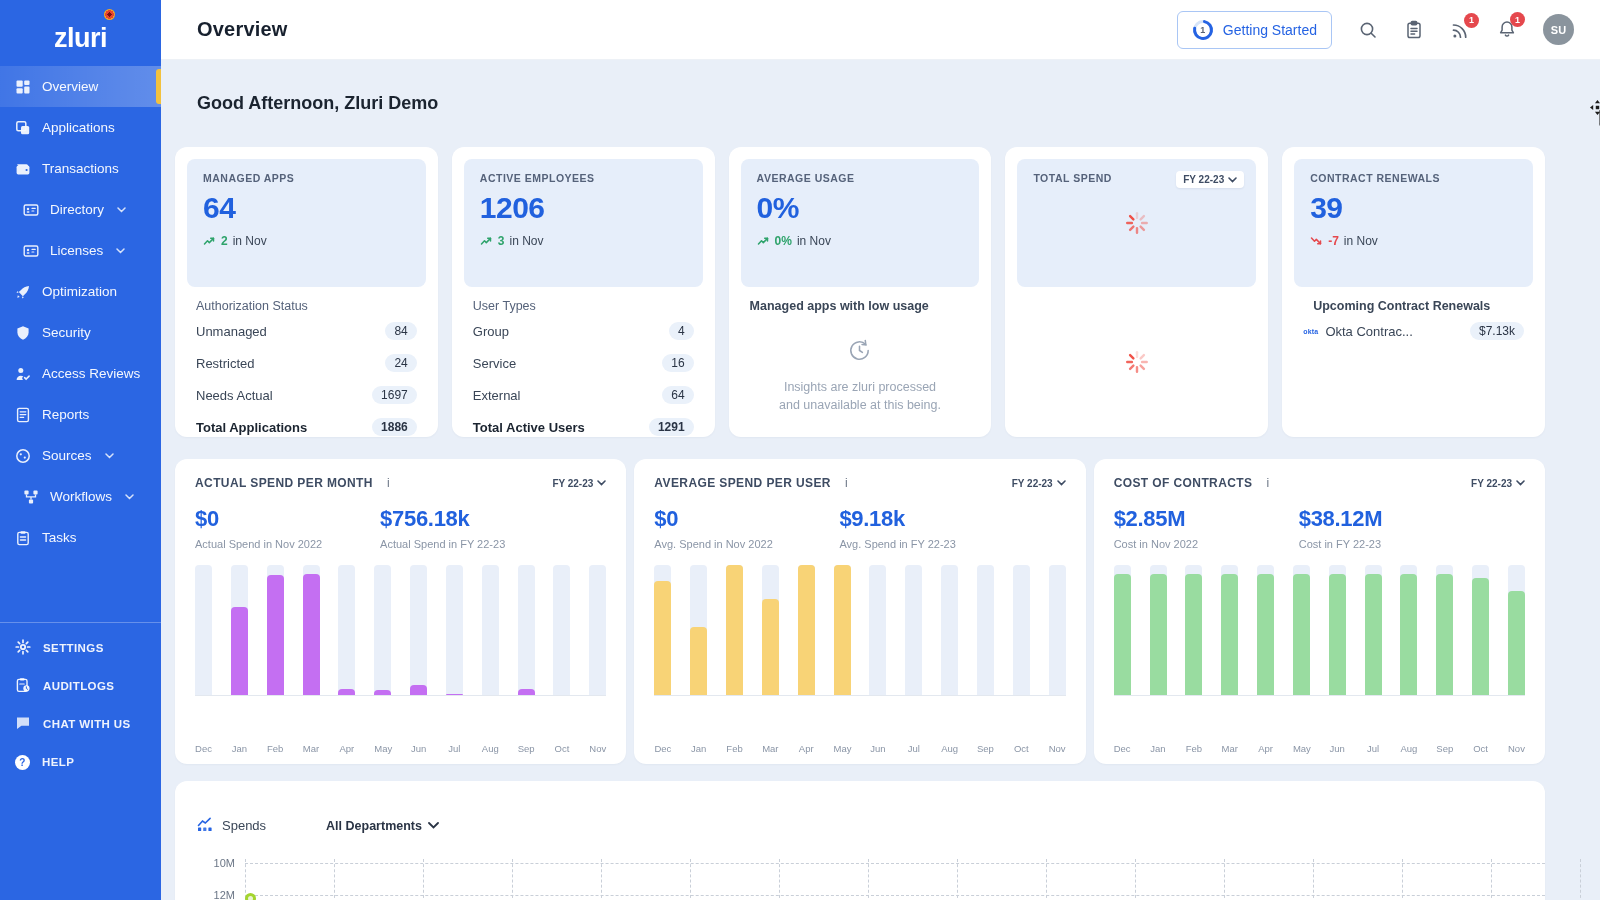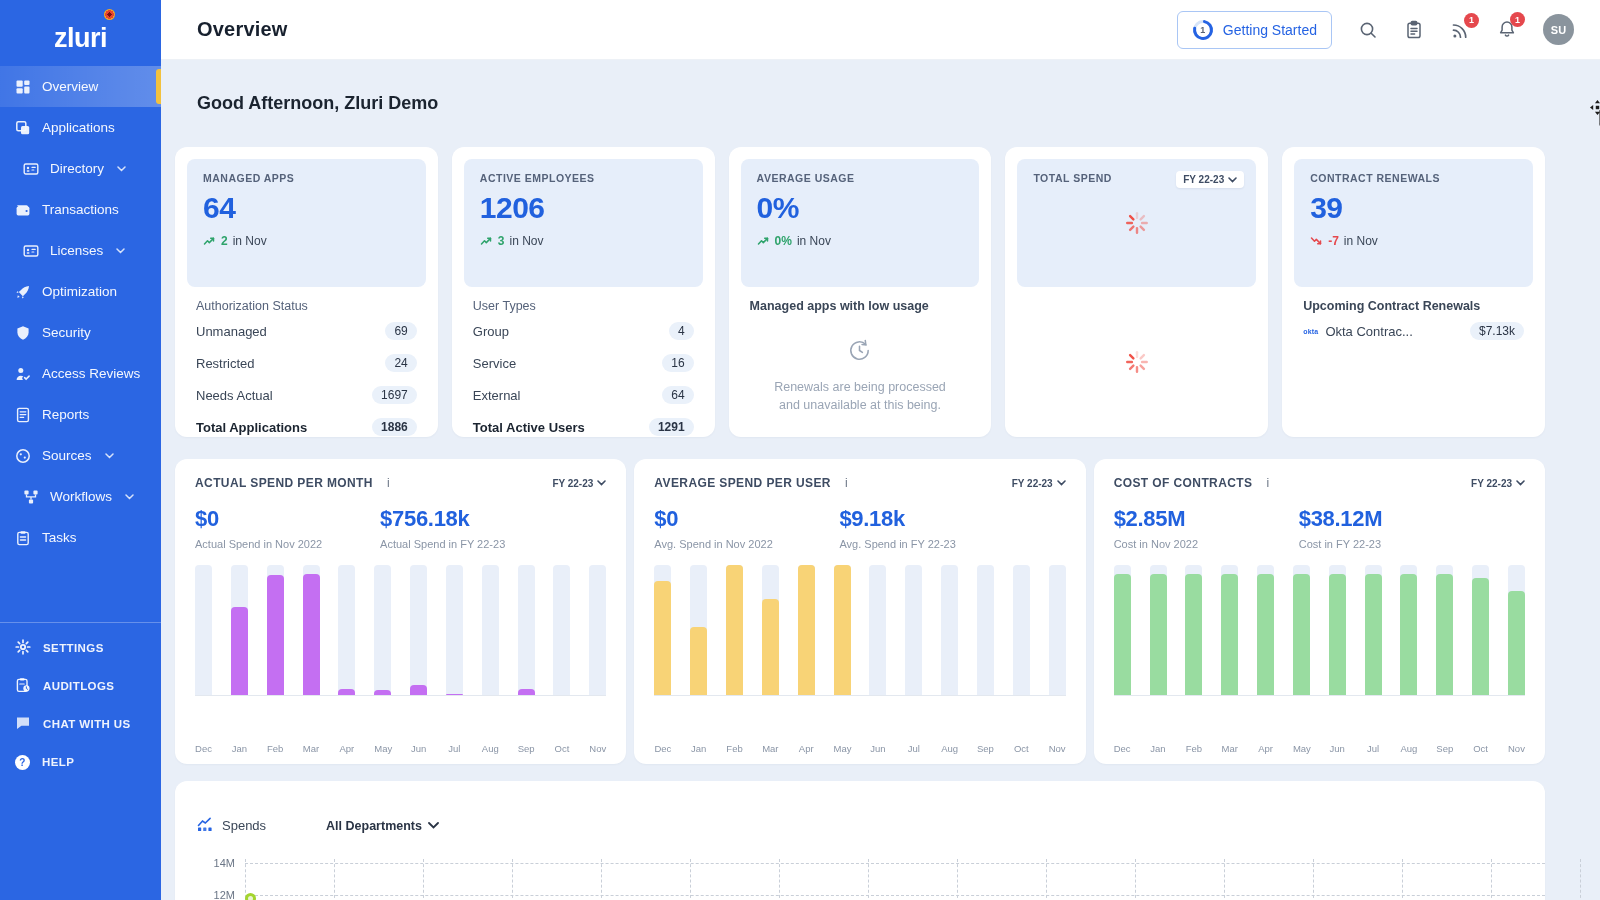--- a/index.html
+++ b/index.html
@@ -122,46 +122,46 @@
         </div>
         <div class="side-item">
           <span class="s-icon">
             <svg viewBox="0 0 16 16" width="16" height="16" fill="currentColor" xmlns="http://www.w3.org/2000/svg">
               <rect x="1.8" y="1.8" width="9" height="9" rx="1.5" fill="none" stroke="currentColor" stroke-width="1.5"></rect>
               <rect x="6" y="6" width="8.2" height="8.2" rx="1.5"></rect>
             </svg>
           </span>
           <span>Applications</span>
         </div>
+        <div class="side-item">
+          <span class="s-icon">
+            <svg viewBox="0 0 16 16" width="16" height="16" fill="currentColor" xmlns="http://www.w3.org/2000/svg">
+              <path d="M2 3.2h9.5a1.5 1.5 0 0 1 1.5 1.5v.3H3.5z"></path>
+              <rect x="1.6" y="4.6" width="12.8" height="8.8" rx="1.6"></rect>
+              <circle cx="11.6" cy="9" r="1.1" fill="#2B66E3"></circle>
+            </svg>
+          </span>
+          <span>Transactions</span>
+        </div>
         <div class="side-item indent">
           <span class="s-icon">
             <svg viewBox="0 0 16 16" width="16" height="16" fill="currentColor" xmlns="http://www.w3.org/2000/svg">
               <rect x="1.2" y="3" width="13.6" height="10" rx="1.5" fill="none" stroke="currentColor" stroke-width="1.4"></rect>
               <circle cx="5" cy="7" r="1.2"></circle>
               <rect x="3.7" y="9.2" width="2.8" height="1.6" rx="0.8"></rect>
               <rect x="8.4" y="5.8" width="4.4" height="1.2" rx="0.6"></rect>
               <rect x="8.4" y="8.4" width="3" height="1.2" rx="0.6"></rect>
             </svg>
           </span>
           <span>Directory</span>
           <span class="chev">
             <svg width="9" height="6" viewBox="0 0 9 6" fill="none" stroke="rgba(255,255,255,0.9)" stroke-width="1.5" stroke-linecap="round">
               <path d="M1 1l3.5 3.5L8 1"></path>
             </svg>
           </span>
-        </div>
-        <div class="side-item">
-          <span class="s-icon">
-            <svg viewBox="0 0 16 16" width="16" height="16" fill="currentColor" xmlns="http://www.w3.org/2000/svg">
-              <path d="M2 3.2h9.5a1.5 1.5 0 0 1 1.5 1.5v.3H3.5z"></path>
-              <rect x="1.6" y="4.6" width="12.8" height="8.8" rx="1.6"></rect>
-              <circle cx="11.6" cy="9" r="1.1" fill="#2B66E3"></circle>
-            </svg>
-          </span>
-          <span>Transactions</span>
         </div>
         <div class="side-item indent">
           <span class="s-icon">
             <svg viewBox="0 0 16 16" width="16" height="16" fill="currentColor" xmlns="http://www.w3.org/2000/svg">
               <rect x="1.2" y="3" width="13.6" height="10" rx="1.5" fill="none" stroke="currentColor" stroke-width="1.4"></rect>
               <circle cx="5" cy="7" r="1.2"></circle>
               <rect x="3.7" y="9.2" width="2.8" height="1.6" rx="0.8"></rect>
               <rect x="8.4" y="5.8" width="4.4" height="1.2" rx="0.6"></rect>
               <rect x="8.4" y="8.4" width="3" height="1.2" rx="0.6"></rect>
             </svg>
@@ -353,21 +353,21 @@
                 </span>
               <span class="tnum up">2</span>
               <span>in Nov</span>
             </div>
           </div>
           <div class="card-body">
             <div class="section-title">Authorization Status</div>
             <div id="rows-managed">
                 <div class="stat-row">
                   <span class="r-label">Unmanaged</span>
-                  <span class="pill">69</span>
+                  <span class="pill">84</span>
                 </div>
                 <div class="stat-row">
                   <span class="r-label">Restricted</span>
                   <span class="pill">24</span>
                 </div>
                 <div class="stat-row">
                   <span class="r-label">Needs Actual</span>
                   <span class="pill">1697</span>
                 </div>
               </div>
@@ -435,21 +435,21 @@
             <div class="section-title" style="font-weight:700; color:#3A4657;">Managed apps with low usage</div>
             <div class="center-box">
               <span>
                 <svg width="27" height="27" viewBox="0 0 28 28" fill="none" stroke="#9AA5B5" stroke-width="1.6" stroke-linecap="round">
                     <path d="M23 14a9 9 0 1 1-2.6-6.3"></path>
                     <path d="M20 3.6l.5 4 .1.5-4-.4"></path>
                     <path d="M14 9.5V14l3 2"></path>
                   </svg>
               </span>
               <div class="muted-msg">
-                <span>Renewals are being processed</span><br>
+                <span>Insights are zluri processed</span><br>
                 <span>and unavailable at this being.</span>
               </div>
             </div>
           </div>
         </div>
 
         <div class="stat-card">
           <div class="hero">
             <div class="hero-title">TOTAL SPEND</div>
             <span class="period-pill">
@@ -494,21 +494,21 @@
                   <svg width="13" height="10" viewBox="0 0 12 10" fill="none" stroke="currentColor" stroke-width="1.5" stroke-linecap="round" stroke-linejoin="round">
                     <path d="M1 2l3 3.2 1.8-1.8L10 7.6"></path>
                     <path d="M7.2 7.8H10V5"></path>
                   </svg>
                 </span>
               <span class="tnum down">-7</span>
               <span>in Nov</span>
             </div>
           </div>
           <div class="card-body">
-            <div class="section-title" style="font-weight:700; color:#3A4657;">Upcoming Contract Renewals</div>
+            <div class="section-title" style="font-weight:700; color:#3A4657;margin-left:10px;">Upcoming Contract Renewals</div>
             <div id="rows-renewals">
                 <div class="stat-row">
                   <span class="r-label"><span class="okta-mark">okta</span>Okta Contrac...</span>
                   <span class="pill">$7.13k</span>
                 </div>
               </div>
           </div>
         </div>
       </div>
 
@@ -796,21 +796,21 @@
             <span>Spends</span>
           </span>
           <span class="dept-filter">
             <span>All Departments</span>
             <svg width="11" height="7" viewBox="0 0 11 7" fill="none" stroke="#2A3445" stroke-width="1.8" stroke-linecap="round">
                 <path d="M1 1l4.5 4.5L10 1"></path>
               </svg>
           </span>
         </div>
         <div class="spends-plot">
-          <span class="y-tick" style="top:-6px;">14M</span>
+          <span class="y-tick" style="top:-6px;">10M</span>
           <span class="y-tick" style="top:26px;">12M</span>
           <div class="grid-h" style="top:0;"></div>
           <div class="grid-h" style="top:32px;"></div>
           <div id="vgrids">
               <div class="grid-v" style="left: 48px;"></div>
               <div class="grid-v" style="left: 137px;"></div>
               <div class="grid-v" style="left: 226px;"></div>
               <div class="grid-v" style="left: 315px;"></div>
               <div class="grid-v" style="left: 404px;"></div>
               <div class="grid-v" style="left: 493px;"></div>

